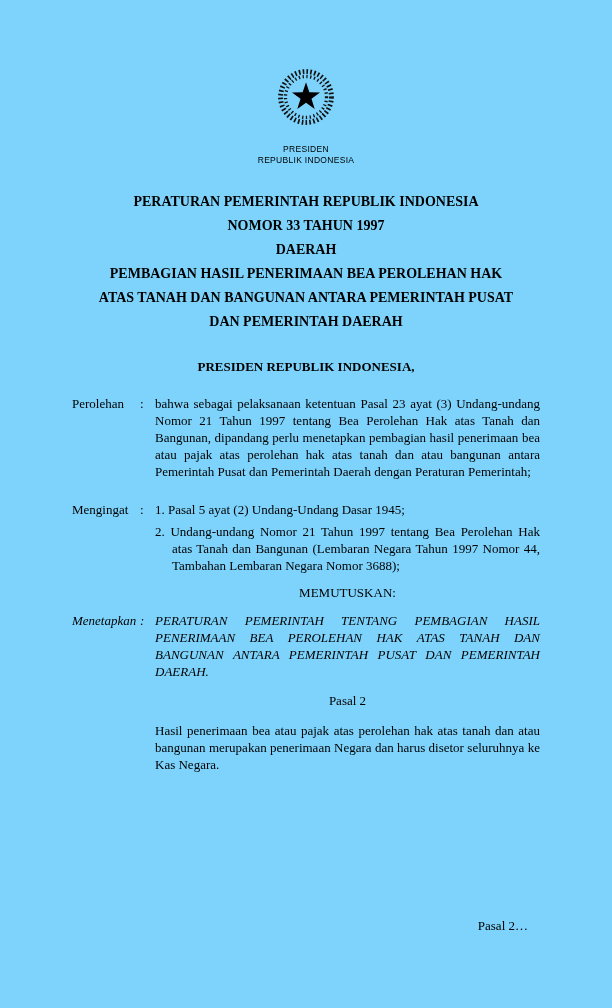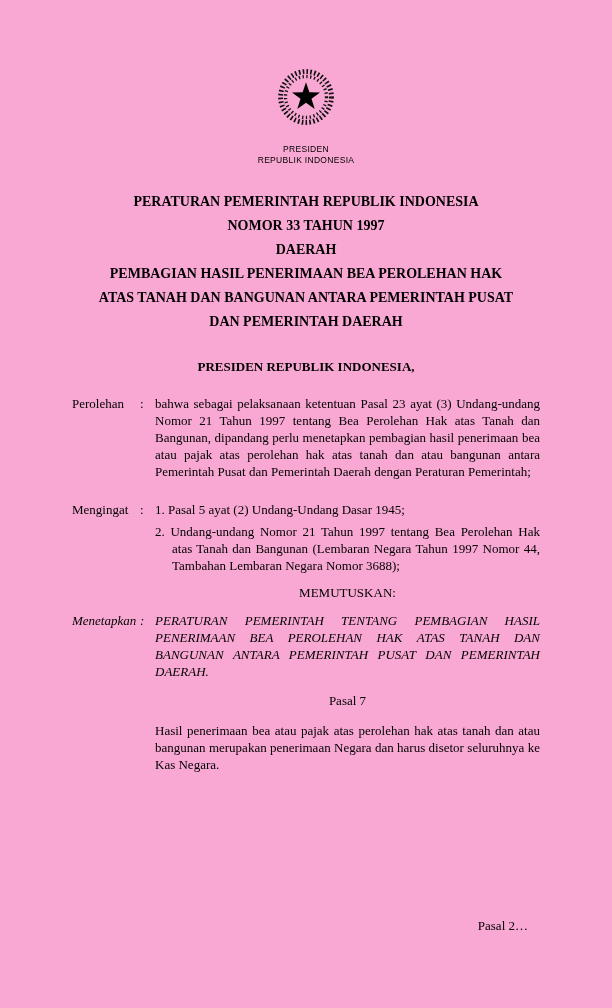--- a/index.html
+++ b/index.html
@@ -6,21 +6,21 @@
   html, body { background: #ffffff; }
   body {
     font-family: "Liberation Serif", serif;
     color: #000;
     width: 612px;
   }
   .doc {
     position: relative;
     width: 612px;
     height: 1008px;
-    background: #f9a8d4;
+    background: #7dd3fc;
     padding: 56px 72px 0 72px;
     overflow: hidden;
   }
   .seal {
     text-align: center;
   }
   .seal svg { display: inline-block; }
   .seal-label {
     margin-top: 2px;
     font-family: "Liberation Sans", sans-serif;
@@ -123,19 +123,19 @@
   </div>
 
   <div class="center-head memutuskan">MEMUTUSKAN:</div>
 
   <div class="clause enacting">
     <div class="label">Menetapkan</div>
     <div class="colon">:</div>
     <div class="cbody just">PERATURAN PEMERINTAH TENTANG PEMBAGIAN HASIL PENERIMAAN BEA PEROLEHAN HAK ATAS TANAH DAN BANGUNAN ANTARA PEMERINTAH PUSAT DAN PEMERINTAH DAERAH.</div>
   </div>
 
-  <div class="center-head pasal-head">Pasal 7</div>
+  <div class="center-head pasal-head">Pasal 2</div>
 
   <div class="article-text just">Hasil penerimaan bea atau pajak atas perolehan hak atas tanah dan atau bangunan merupakan penerimaan Negara dan harus disetor seluruhnya ke Kas Negara.</div>
 
   <div class="page-footer">Pasal 2…</div>
 
 </div>
 
 </body></html>

